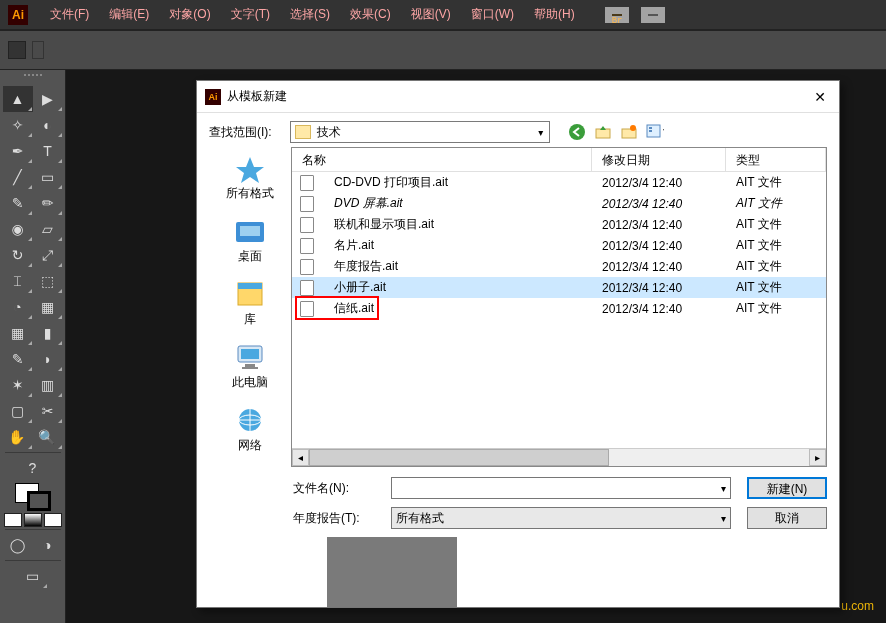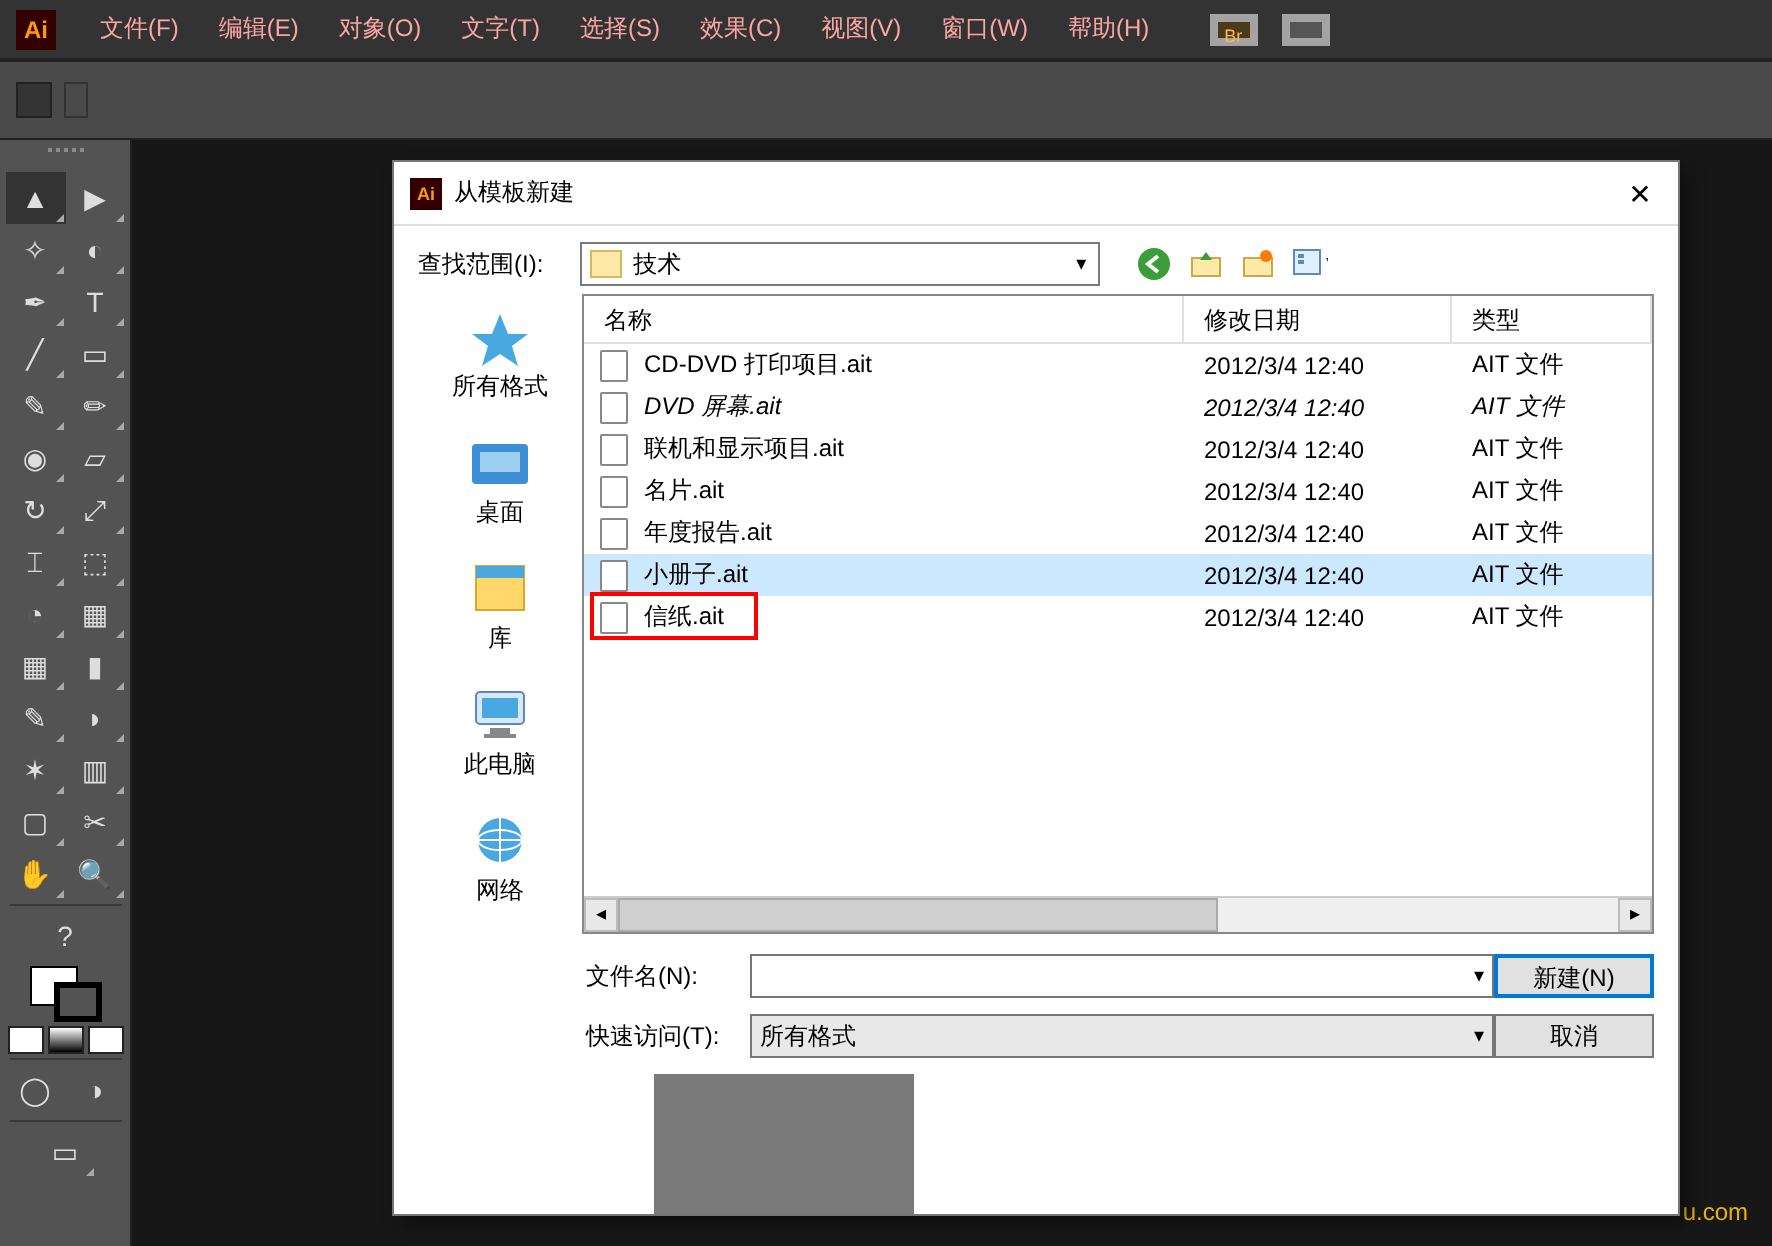--- a/index.html
+++ b/index.html
@@ -3,21 +3,21 @@
 <meta charset="utf-8">
 <style>
   * { box-sizing: border-box; margin: 0; padding: 0; font-family: "Microsoft YaHei", "SimSun", sans-serif; }
   body { width: 886px; height: 623px; background: #333333; overflow: hidden; position: relative; }
   
   
   .menubar { height: 30px; background: #333333; border-bottom: 1px solid #222; display: flex; align-items: center; padding-left: 8px; }
   .ai-logo { width: 20px; height: 20px; background: #330000; color: #ff9a00; font-weight: bold; font-size: 12px; display: flex; align-items: center; justify-content: center; margin-right: 12px; }
   .menu-item { color: #fca5a5; font-size: 12px; padding: 0 10px; cursor: default; }
   .menubar-icons { margin-left: 20px; display: flex; gap: 12px; align-items: center; }
-  .menubar-icon { width: 24px; height: 16px; background: #555; border:4px solid #a3a3a3; }
+  .menubar-icon { width: 24px; height: 16px; background: #555; border:7px solid #a3a3a3;font-family:Liberation Mono, monospace; }
   
   
   .toolbar-row { height: 40px; background: #4a4a4a; border-top: 1px solid #222; border-bottom: 1px solid #222; display: flex; align-items: center; padding-left: 8px; gap: 6px;}
   .tb-box { width:18px; height:18px; background:#333; border:1px solid #222;}
   
   
   .main-area { display: flex; position: absolute; top: 70px; left:0; right:0; bottom:0;}
   .left-tools { width: 66px; background: #535353; border-right: 1px solid #222; display: flex; flex-direction: column; align-items: center; padding-top: 4px; }
   .tool-grip { width: 56px; height: 8px; display:flex; justify-content:center; gap:2px; margin-bottom:4px;}
   .tool-grip span { width:2px;height:2px;background:#888;}
@@ -60,32 +60,32 @@
   
   .file-area { flex:1; border:1px solid #888; background:#fff; display:flex; flex-direction:column; position:relative;}
   .file-header { display:flex; height:24px; background:#fff; border-bottom:1px solid #e0e0e0;}
   .file-header div { font-size:12px; padding:4px 10px; border-right:1px solid #e0e0e0;}
   .col-name { flex: 0 0 300px;}
   .col-date { flex: 0 0 134px;}
   .col-type { flex: 1;}
   .file-list { flex:1; overflow:hidden;}
   .file-row { display:flex; height:21px; align-items:center; font-size:12px;}
   .file-row.selected { background:#cce8ff;}
-  .file-row .cell-name { flex:0 0 300px; display:flex; align-items:center; padding-left:8px; gap:8px;}
+  .file-row .cell-name { flex:0 0 300px; display:flex; align-items:center; padding-left:8px; gap:20px;}
   .file-row .cell-date { flex:0 0 134px; padding-left:10px;}
   .file-row .cell-type { flex:1; padding-left:10px;}
   .file-ico { width:14px;height:16px; background:#fff; border:1px solid #888; border-radius:1px; position:relative;}
   .highlight-box { position:absolute; border:2px solid #ff0000; pointer-events:none;}
   .hscroll { height:18px; background:#f0f0f0; border-top:1px solid #ccc; display:flex; align-items:center;}
   .hscroll-btn{width:17px;height:17px;background:#e8e8e8;border:1px solid #bbb; text-align:center; font-size:10px; line-height:15px;}
   .hscroll-track{flex:1;height:17px; background:#efefef; position:relative;}
   .hscroll-thumb{position:absolute; left:0; width:60%; height:100%; background:#cfcfcf; border:1px solid #aaa;}
   
   .dlg-bottom { padding: 10px 12px 0 96px; }
-  .bottom-row { display:flex; align-items:center; margin-bottom:8px; gap:0;}
+  .bottom-row { display:flex; align-items:center; margin-bottom:8px; gap:16px;}
   .bottom-label { font-size:12px; width:82px;}
   .bottom-combo { flex:1; height:22px; border:1px solid #767676; background:#fff; display:flex; align-items:center; padding:0 4px; font-size:12px;}
   .bottom-combo.shaded{background:#e8e8e8;}
   .bottom-combo .arrow{margin-left:auto; font-size:10px;}
   .bottom-btn { width:80px; height:22px; border:1px solid #767676; background:#e1e1e1; font-size:12px; text-align:center; line-height:20px; cursor:default;}
   .bottom-btn.primary { border:2px solid #0078d7;}
   
   .preview-area { height:70px; padding-left:130px; display:flex; align-items:flex-start;}
   .preview-thumb { width:130px; height:70px; background:#7a7a7a;}
   
@@ -387,21 +387,21 @@
   <div class="dlg-bottom">
     <div class="bottom-row">
       <span class="bottom-label">文件名(N):</span>
       <div class="bottom-combo">
           <span></span>
           <span class="arrow">▾</span>
         </div>
       <div class="bottom-btn primary">新建(N)</div>
     </div>
     <div class="bottom-row">
-      <span class="bottom-label">快速访问(T):</span>
+      <span class="bottom-label">年度报告(T):</span>
       <div class="bottom-combo shaded">
           <span>所有格式</span>
           <span class="arrow">▾</span>
         </div>
       <div class="bottom-btn">取消</div>
     </div>
   </div>
 
   <div class="preview-area">
     <div class="preview-thumb"></div>

